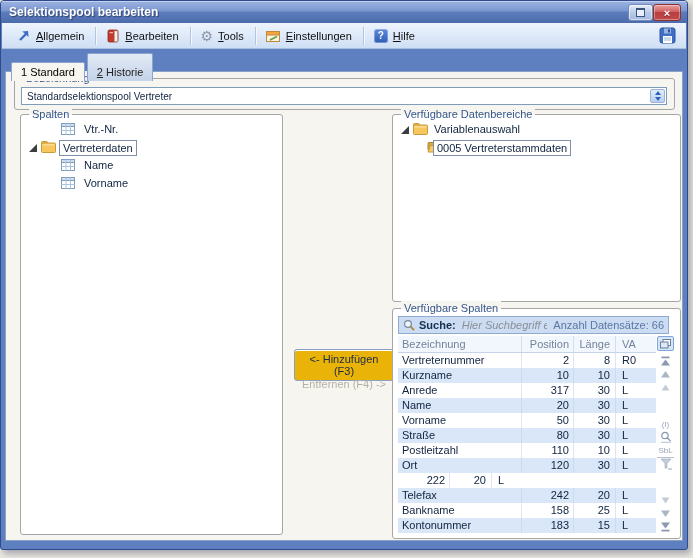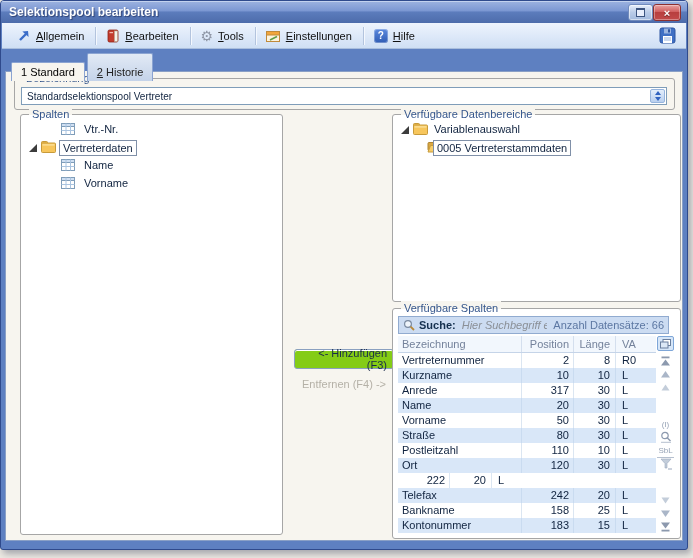--- a/index.html
+++ b/index.html
@@ -40,21 +40,21 @@
   .arr-up{width:0;height:0;border-left:3px solid transparent;border-right:3px solid transparent;border-bottom:4px solid #2f62c0;}
   .arr-dn{width:0;height:0;border-left:3px solid transparent;border-right:3px solid transparent;border-top:4px solid #2f62c0;}
   
   .tree{position:absolute;inset:6px 4px 4px 4px;font-size:11px;color:#10233f;}
   .trow{position:relative;height:18px;display:flex;align-items:center;}
   .expander{position:absolute;left:4px;top:5px;}
   .t-icon{position:absolute;top:2px;}
   .t-label{position:absolute;top:1px;line-height:14px;padding:0 3px;white-space:nowrap;}
   .t-label.selected{border:1px solid #8090a8;background:#fff;}
   
-  .btn-add{position:absolute;left:288px;top:277px;width:100px;height:20px;background:#84cc16;border:1px solid #8aa0c0;border-radius:3px;font-size:11px;color:#1a2a4a;display:flex;align-items:center;justify-content:center;box-shadow:inset 0 1px 0 #fff;text-align:right;}
+  .btn-add{position:absolute;left:288px;top:277px;width:100px;height:32px;background:#eab308;border:1px solid #8aa0c0;border-radius:3px;font-size:11px;color:#1a2a4a;display:flex;align-items:center;justify-content:center;box-shadow:inset 0 1px 0 #fff;}
   .btn-remove{position:absolute;left:288px;top:306px;width:100px;text-align:center;font-size:11px;color:#b5b1a7;}
   
   .searchrow{position:absolute;left:5px;top:7px;width:271px;height:18px;background:#ccdcf2;border:1px solid #91abd0;box-sizing:border-box;display:flex;align-items:center;padding:0 4px;gap:4px;}
   .search-label{font-size:11px;font-weight:bold;color:#15304f;}
   .search-input{flex:1;min-width:0;background:transparent;border:none;outline:none;font-size:11px;font-style:italic;color:#10233f;}
   .search-input::placeholder{color:#8a8f96;font-style:italic;}
   .count-text{font-size:11px;color:#5c77a2;white-space:nowrap;}
   .gridwrap{position:absolute;left:5px;top:27px;width:277px;bottom:5px;display:flex;}
   .grid{width:258px;font-size:11px;color:#10233f;}
   .ghead{display:flex;height:16px;align-items:center;color:#74829b;border-bottom:1px solid #c5d4e8;background:#f2f7fd;}

